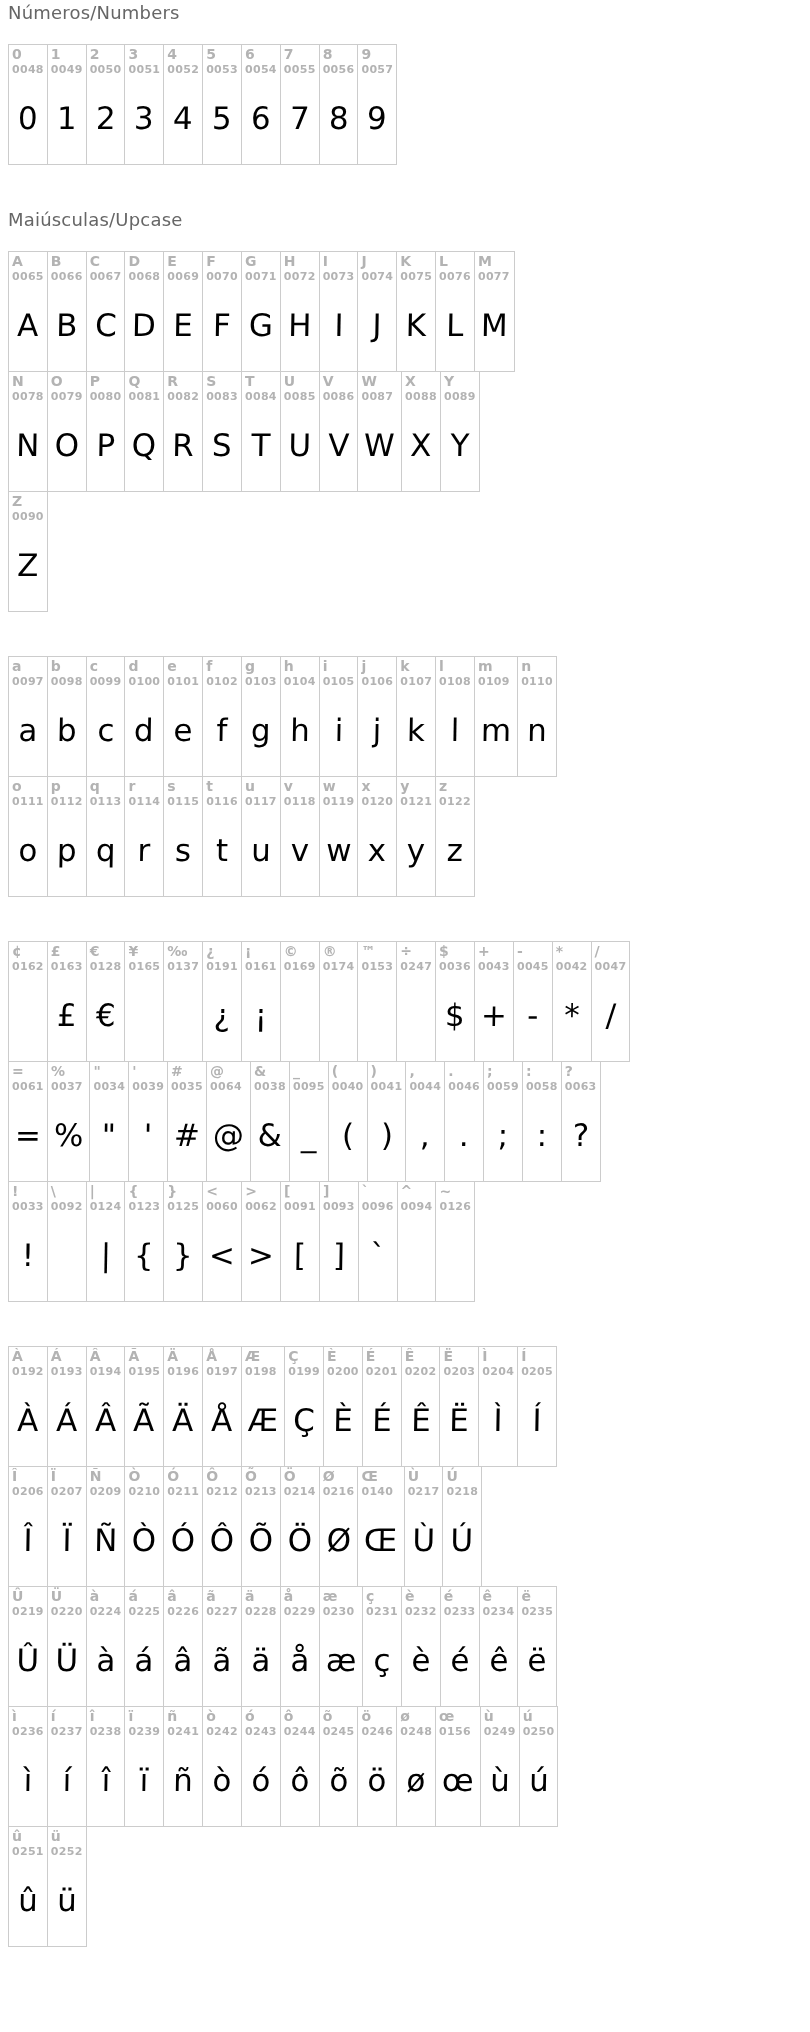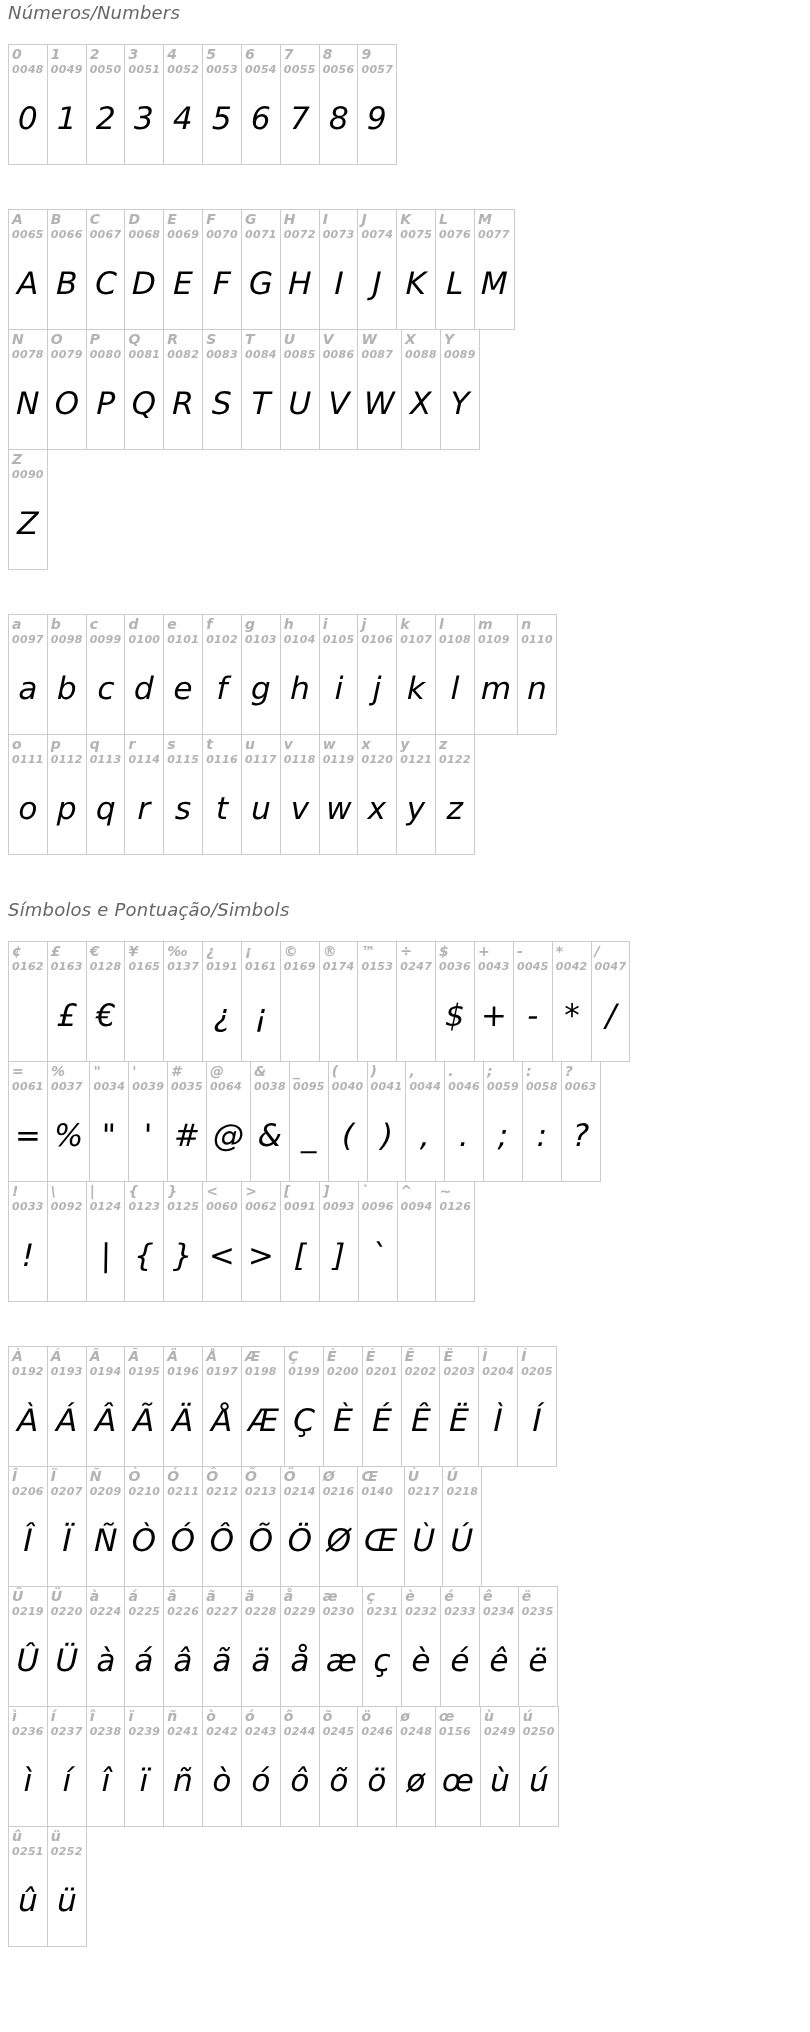--- a/index.html
+++ b/index.html
@@ -6,21 +6,21 @@
   html, body {
     margin: 0;
     padding: 0;
     background: #ffffff;
     font-family: "DejaVu Sans", "Liberation Sans", sans-serif;
   }
   #page {
     width: 810px;
     padding: 2px 8px 10px 8px;
   }
-  .section { margin: 0 0 44px 0; font-style: italic; }
+  .section { margin: 0 0 44px 0; }
   .section-title {
     font-size: 18px;
     color: #666666;
     letter-spacing: 0.2px;
     margin: 0 0 20px 0;
     line-height: 22px;
   }
   .charmap-table { width: max-content; }
   .char-row {
     display: flex;
@@ -141,20 +141,21 @@
             <div class="cell-label">
               <span class="char-label">9</span>
               <span class="char-code">0057</span>
             </div>
             <div class="cell-glyph">9</div>
           </div>
         </div>
       </div>
     </div>
     <div class="section">
+      <div class="section-title">Maiúsculas/Upcase</div>
       <div class="charmap-table">
         <div class="char-row">
           <div class="char-cell">
             <div class="cell-label">
               <span class="char-label">A</span>
               <span class="char-code">0065</span>
             </div>
             <div class="cell-glyph">A</div>
           </div>
           <div class="char-cell">
@@ -523,21 +524,20 @@
             <div class="cell-label">
               <span class="char-label">z</span>
               <span class="char-code">0122</span>
             </div>
             <div class="cell-glyph">z</div>
           </div>
         </div>
       </div>
     </div>
     <div class="section">
-      <div class="section-title">Símbolos e Pontuação/Simbols</div>
       <div class="charmap-table">
         <div class="char-row">
           <div class="char-cell">
             <div class="cell-label">
               <span class="char-label">¢</span>
               <span class="char-code">0162</span>
             </div>
             <div class="cell-glyph"></div>
           </div>
           <div class="char-cell">

